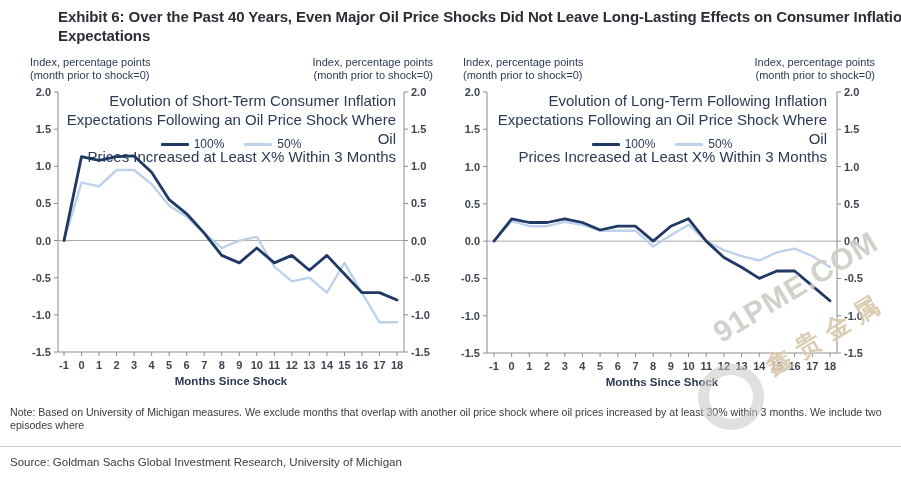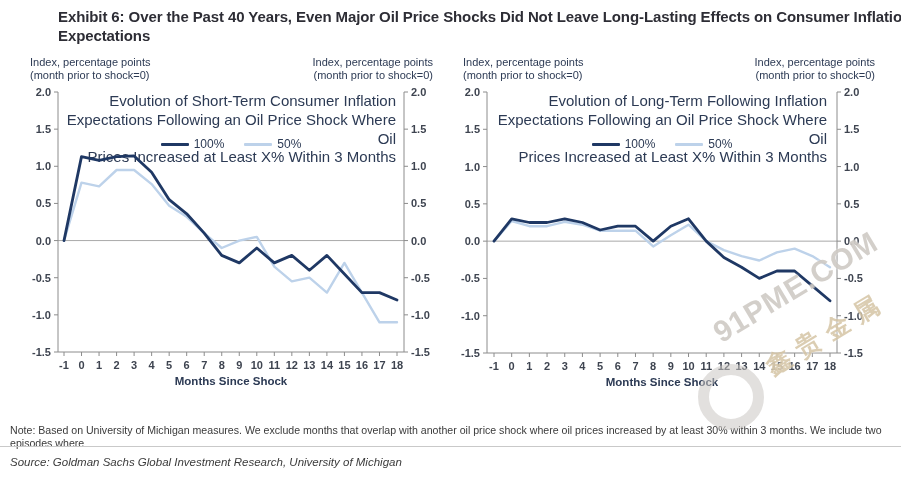--- a/index.html
+++ b/index.html
@@ -21,29 +21,29 @@
   }
   .legend{
     position:absolute;top:137px;width:270px;display:flex;justify-content:center;
     gap:20px;align-items:center;font-size:12px;color:#2c3a54;
   }
   .legend-item{display:flex;align-items:center;gap:5px;}
   .swatch{display:inline-block;width:28px;height:3px;border-radius:1px;}
   svg{position:absolute;}
   svg text{font-family:"Liberation Sans", sans-serif;}
   .note{
-    position:absolute;left:10px;top:424px;width:884px;
+    position:absolute;left:10px;top:406px;width:884px;
     font-size:10.6px;line-height:1.24;color:#3a3a3a;
   }
   .rule{
     position:absolute;left:0;top:446px;width:901px;height:0;
     border-top:1px solid #c9c9c9;
   }
   .source{
-    position:absolute;left:10px;top:456px;font-size:11.5px;color:#3b3b3b;font-style:italic;
+    position:absolute;left:10px;top:456px;font-size:11.5px;color:#3b3b3b;
   }
   
   .wm-site{
     position:absolute;left:716px;top:318px;font-size:30px;font-weight:bold;
     color:rgba(184,178,170,0.62);transform:rotate(-31deg);transform-origin:left center;
     letter-spacing:1px;text-shadow:0 0 2px rgba(255,255,255,0.9);white-space:nowrap;z-index:5;
   }
   .wm-cjk{
     position:absolute;left:768px;top:352px;font-size:25px;font-weight:bold;
     color:rgba(190,164,115,0.55);transform:rotate(-31deg);transform-origin:left center;

